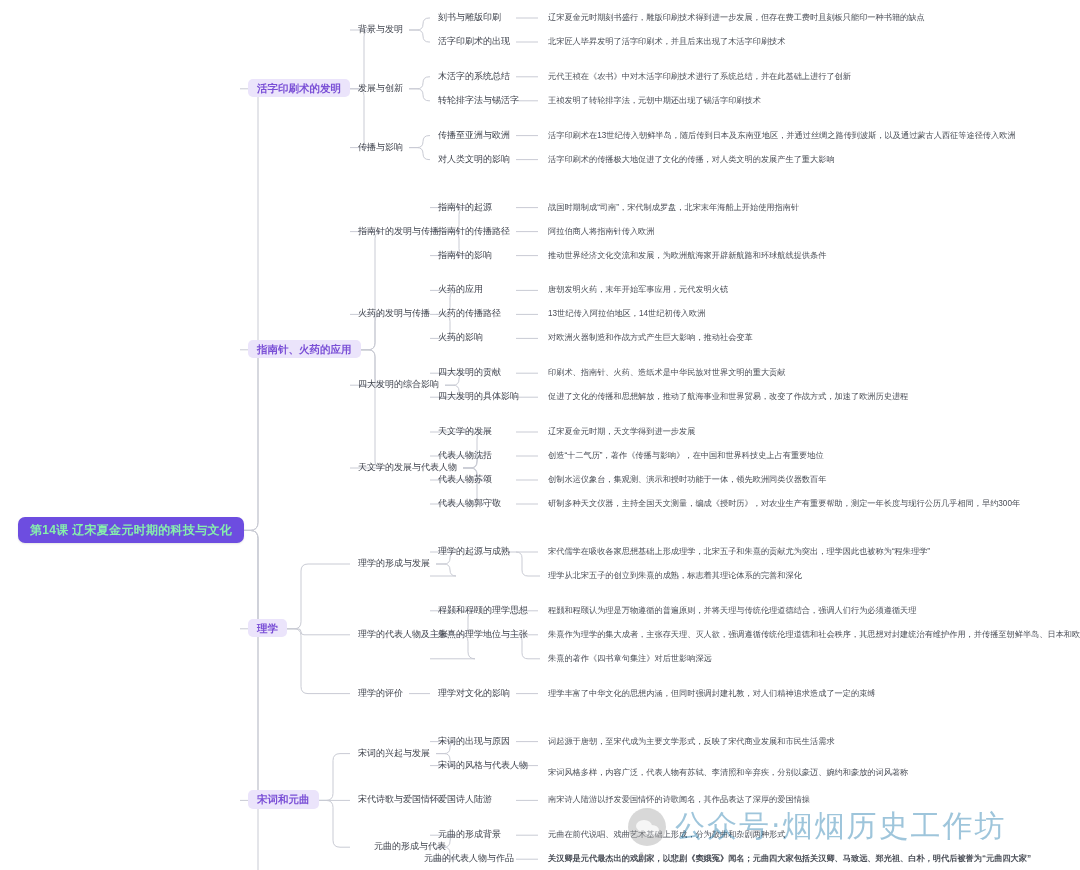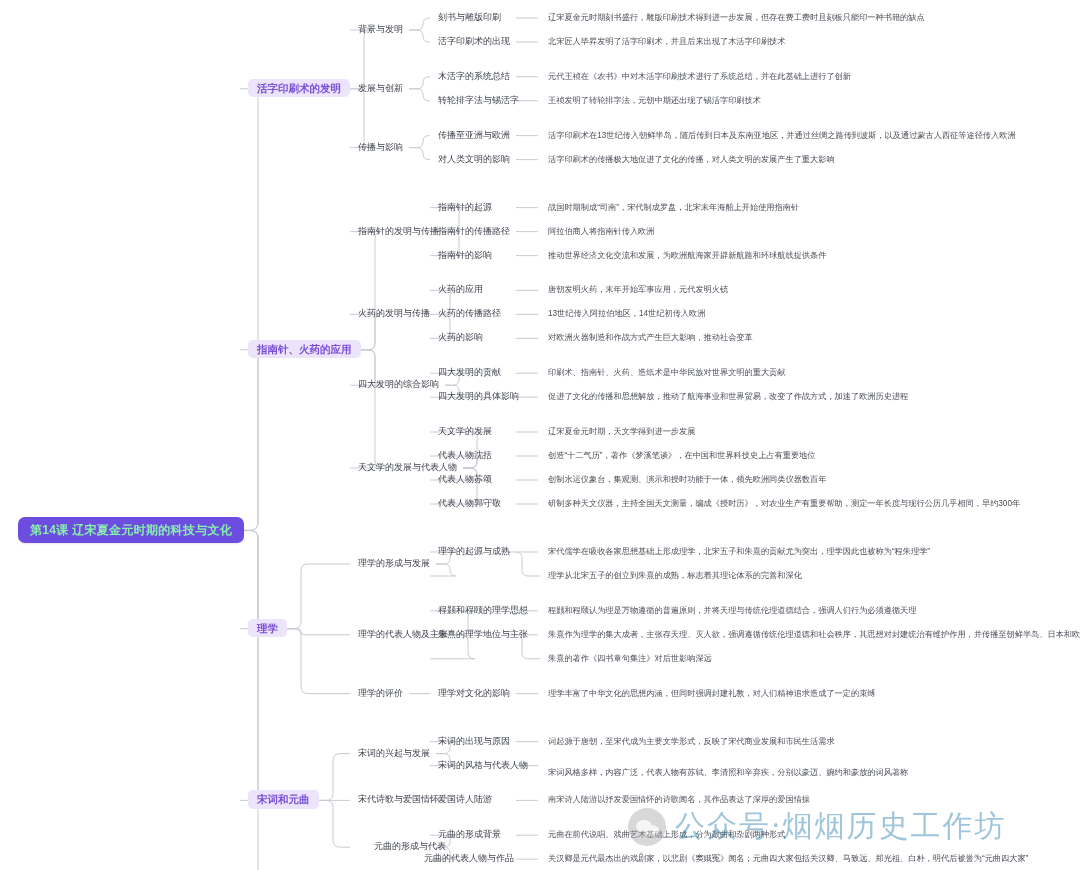--- a/index.html
+++ b/index.html
@@ -201,21 +201,21 @@
       <div class="node lv4" style="left: 548px; top: 334.4px;">对欧洲火器制造和作战方式产生巨大影响，推动社会变革</div>
       <div class="node lv2" style="left: 358px; top: 309.4px;">火药的发明与传播</div>
       <div class="node lv3" style="left: 438px; top: 368.2px;">四大发明的贡献</div>
       <div class="node lv4" style="left: 548px; top: 369.2px;">印刷术、指南针、火药、造纸术是中华民族对世界文明的重大贡献</div>
       <div class="node lv3" style="left: 438px; top: 392.2px;">四大发明的具体影响</div>
       <div class="node lv4" style="left: 548px; top: 393.2px;">促进了文化的传播和思想解放，推动了航海事业和世界贸易，改变了作战方式，加速了欧洲历史进程</div>
       <div class="node lv2" style="left: 358px; top: 380.2px;">四大发明的综合影响</div>
       <div class="node lv3" style="left: 438px; top: 427px;">天文学的发展</div>
       <div class="node lv4" style="left: 548px; top: 428px;">辽宋夏金元时期，天文学得到进一步发展</div>
       <div class="node lv3" style="left: 438px; top: 451px;">代表人物沈括</div>
-      <div class="node lv4" style="left: 548px; top: 452px;">创造“十二气历”，著作《梦溪笔谈》，在中国和世界科技史上占有重要地位</div>
+      <div class="node lv4" style="left: 548px; top: 452px;">创造“十二气历”，著作《传播与影响》，在中国和世界科技史上占有重要地位</div>
       <div class="node lv3" style="left: 438px; top: 475px;">代表人物苏颂</div>
       <div class="node lv4" style="left: 548px; top: 476px;">创制水运仪象台，集观测、演示和授时功能于一体，领先欧洲同类仪器数百年</div>
       <div class="node lv3" style="left: 438px; top: 499px;">代表人物郭守敬</div>
       <div class="node lv4" style="left: 548px; top: 500px;">研制多种天文仪器，主持全国天文测量，编成《授时历》，对农业生产有重要帮助，测定一年长度与现行公历几乎相同，早约300年</div>
       <div class="node lv2" style="left: 358px; top: 463px;">天文学的发展与代表人物</div>
       <div class="node lv3" style="left: 438px; top: 547px;">理学的起源与成熟</div>
       <div class="node lv4" style="left: 548px; top: 548px;">宋代儒学在吸收各家思想基础上形成理学，北宋五子和朱熹的贡献尤为突出，理学因此也被称为“程朱理学”</div>
       <div class="node lv4" style="left: 548px; top: 572px;">理学从北宋五子的创立到朱熹的成熟，标志着其理论体系的完善和深化</div>
       <div class="node lv2" style="left: 358px; top: 559px;">理学的形成与发展</div>
       <div class="node lv3" style="left: 438px; top: 605.8px;">程颢和程颐的理学思想</div>
@@ -231,21 +231,21 @@
       <div class="node lv4" style="left: 548px; top: 737.6px;">词起源于唐朝，至宋代成为主要文学形式，反映了宋代商业发展和市民生活需求</div>
       <div class="node lv3" style="left: 438px; top: 760.6px;">宋词的风格与代表人物</div>
       <div class="node lv4" style="left: 548px; top: 769px;">宋词风格多样，内容广泛，代表人物有苏轼、李清照和辛弃疾，分别以豪迈、婉约和豪放的词风著称</div>
       <div class="node lv2" style="left: 358px; top: 748.6px;">宋词的兴起与发展</div>
       <div class="node lv3" style="left: 438px; top: 795.4px;">爱国诗人陆游</div>
       <div class="node lv4" style="left: 548px; top: 796.4px; text-align: center;">南宋诗人陆游以抒发爱国情怀的诗歌闻名，其作品表达了深厚的爱国情操</div>
       <div class="node lv2" style="left: 358px; top: 795.4px;">宋代诗歌与爱国情怀</div>
       <div class="node lv3" style="left: 438px; top: 830.2px;">元曲的形成背景</div>
       <div class="node lv4" style="left: 548px; top: 831.2px;">元曲在前代说唱、戏曲艺术基础上形成，分为散曲和杂剧两种形式</div>
       <div class="node lv3" style="left: 424px; top: 854.2px; text-align: center;">元曲的代表人物与作品</div>
-      <div class="node lv4" style="left: 548px; top: 855.2px;">关汉卿是元代最杰出的戏剧家，以悲剧《窦娥冤》闻名；元曲四大家包括关汉卿、马致远、郑光祖、白朴，明代后被誉为“元曲四大家”</div>
+      <div class="node lv4" style="left: 548px; top: 855.2px; font-weight: bold;">关汉卿是元代最杰出的戏剧家，以悲剧《窦娥冤》闻名；元曲四大家包括关汉卿、马致远、郑光祖、白朴，明代后被誉为“元曲四大家”</div>
       <div class="node lv2" style="left: 374px; top: 842.2px;">元曲的形成与代表</div>
       <div class="node lv1" style="left: 248px; top: 78.8px;">活字印刷术的发明</div>
       <div class="node lv1" style="left: 248px; top: 339.8px;">指南针、火药的应用</div>
       <div class="node lv1" style="left: 248px; top: 618.8px;">理学</div>
       <div class="node lv1" style="left: 248px; top: 790.4px;">宋词和元曲</div>
       <div class="node root" style="left: 18px; top: 517.4px;">第14课 辽宋夏金元时期的科技与文化</div>
     </div>
 
   <div class="watermark">
     <div class="wm-logo">

